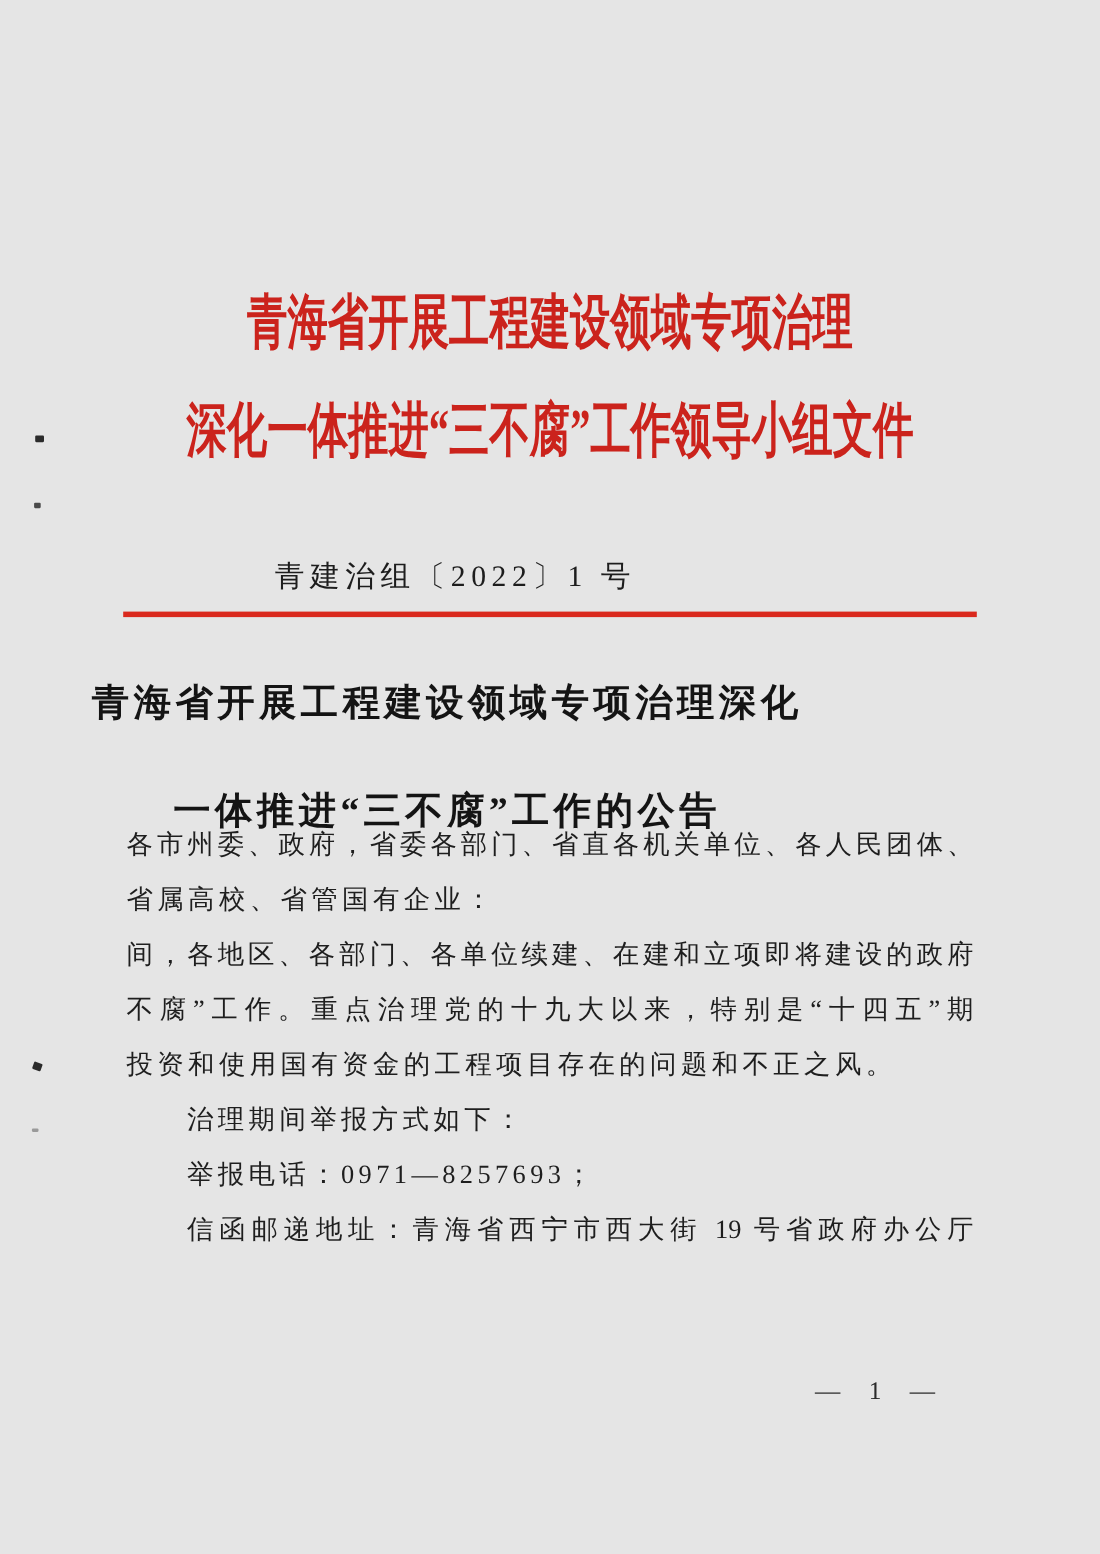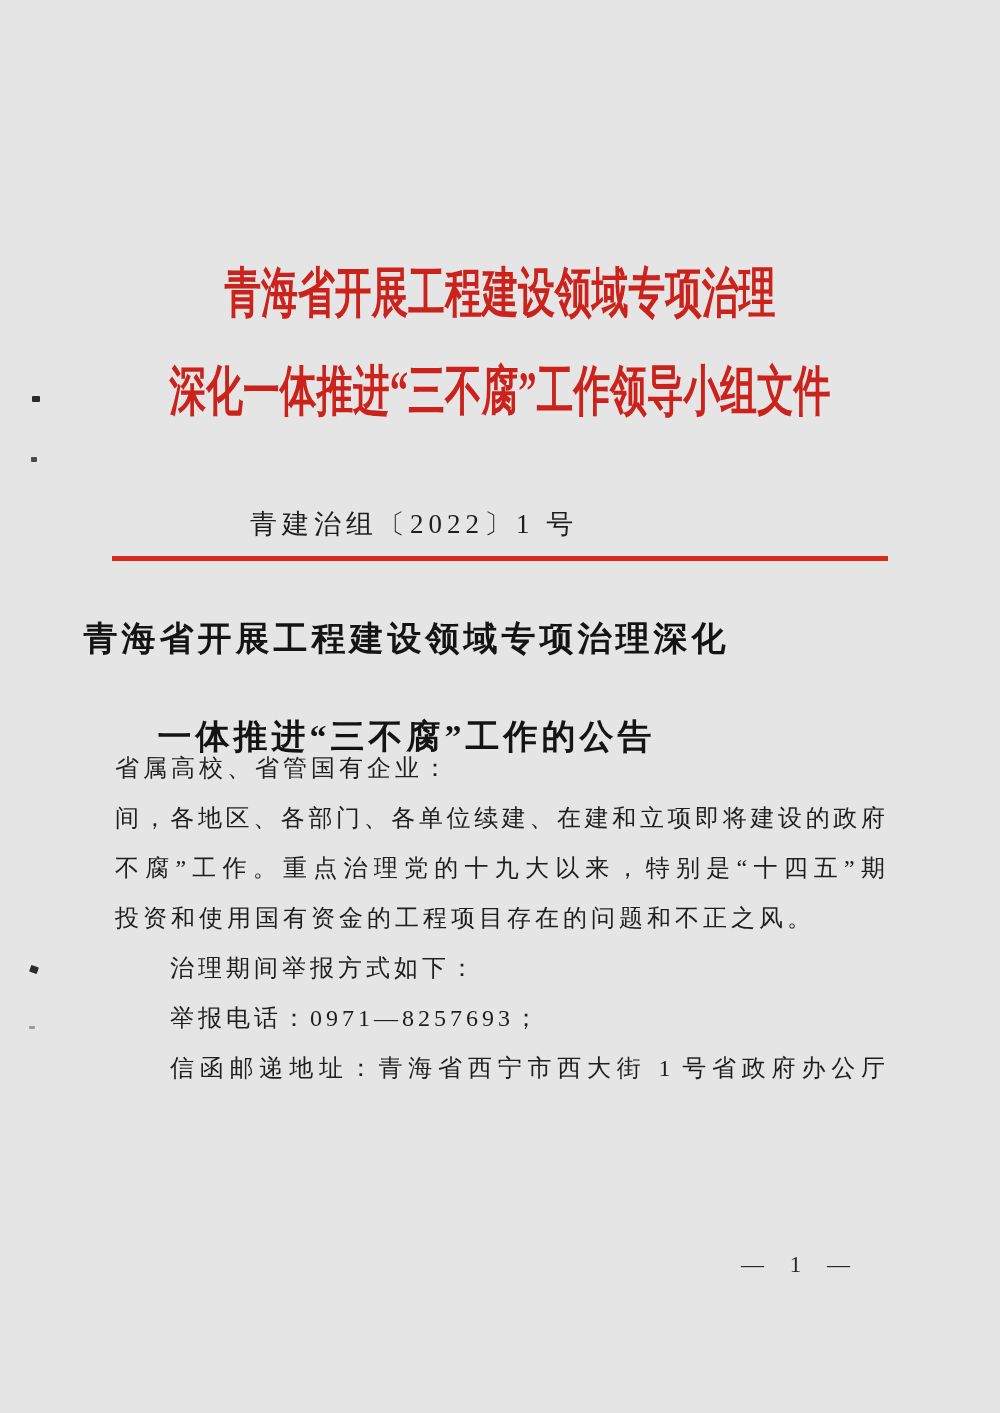--- a/index.html
+++ b/index.html
@@ -128,27 +128,28 @@
 
   <div class="doc-number">青建治组〔2022〕1 号</div>
 
   <div class="red-rule" style="background: rgb(218, 41, 29);"></div>
 
   <div class="doc-title-line l1">青海省开展工程建设领域专项治理深化</div>
 
   <div class="doc-title-line l2">一体推进“三不腐”工作的公告</div>
 
   <div class="body-block">
+    <div class="body-line jf">各市州委、政府，省委各部门、省直各机关单位、各人民团体、</div>
     <div class="body-line plain">省属高校、省管国有企业：</div>
     <div class="body-line jf">间，各地区、各部门、各单位续建、在建和立项即将建设的政府</div>
     <div class="body-line jf">不腐”工作。重点治理党的十九大以来，特别是“十四五”期</div>
     <div class="body-line plain">投资和使用国有资金的工程项目存在的问题和不正之风。</div>
     <div class="body-line plain ind">治理期间举报方式如下：</div>
     <div class="body-line plain ind">举报电话：0971—8257693；</div>
-    <div class="body-line jf ind">信函邮递地址：青海省西宁市西大街 1 号省政府办公厅</div>
+    <div class="body-line jf ind">信函邮递地址：青海省西宁市西大街 19 号省政府办公厅</div>
   </div>
 
   <div class="page-number">— 1 —</div>
 
   <div class="speck s1"></div>
   <div class="speck s2"></div>
   <div class="speck s3"></div>
   <div class="speck s4"></div>
 
 </div>

